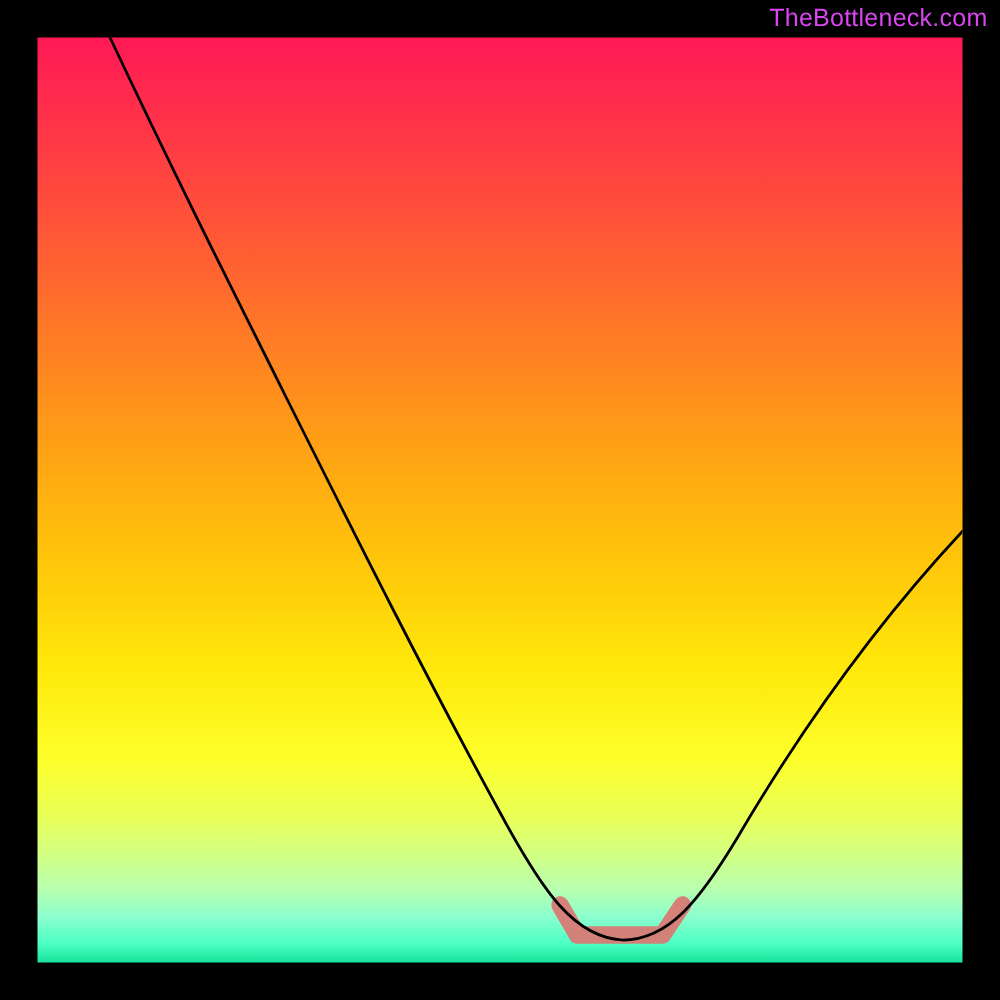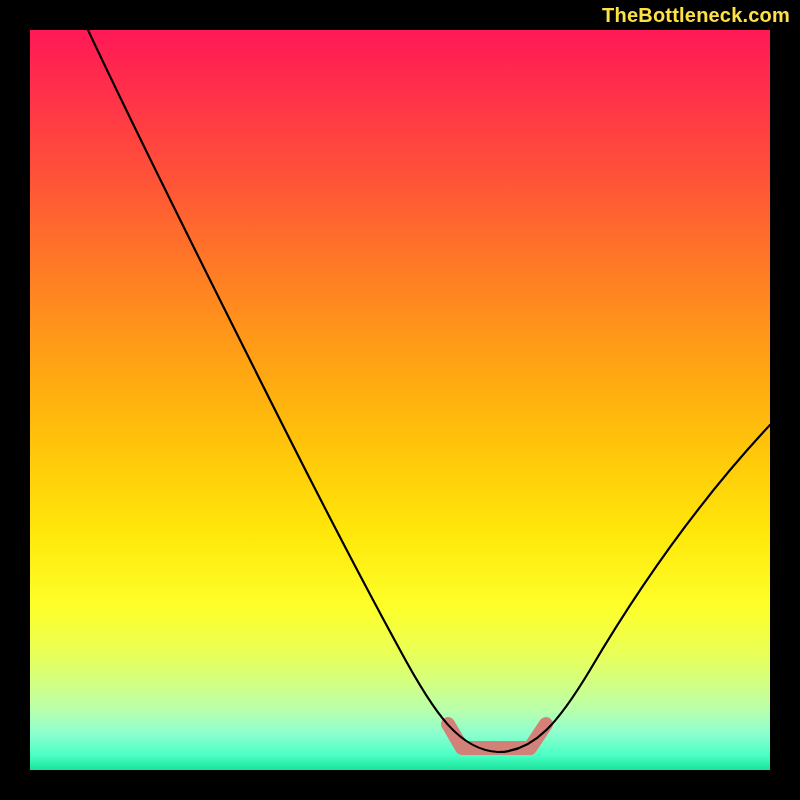--- a/index.html
+++ b/index.html
@@ -16,24 +16,24 @@
     left: 0;
     top: 0;
     width: 800px;
     height: 800px;
     background: #000;
   }
   .watermark {
     position: absolute;
     top: 4px;
     right: 10px;
-    color: #fde047;
+    color: #d946ef;
     font-size: 20px;
     letter-spacing: 0.2px;
-    font-weight: 700;
+    font-weight: 400;
     z-index: 10;
   }
   .plot {
     position: absolute;
     left: 30px;
     top: 30px;
     width: 740px;
     height: 740px;
   }
   .gradient {

